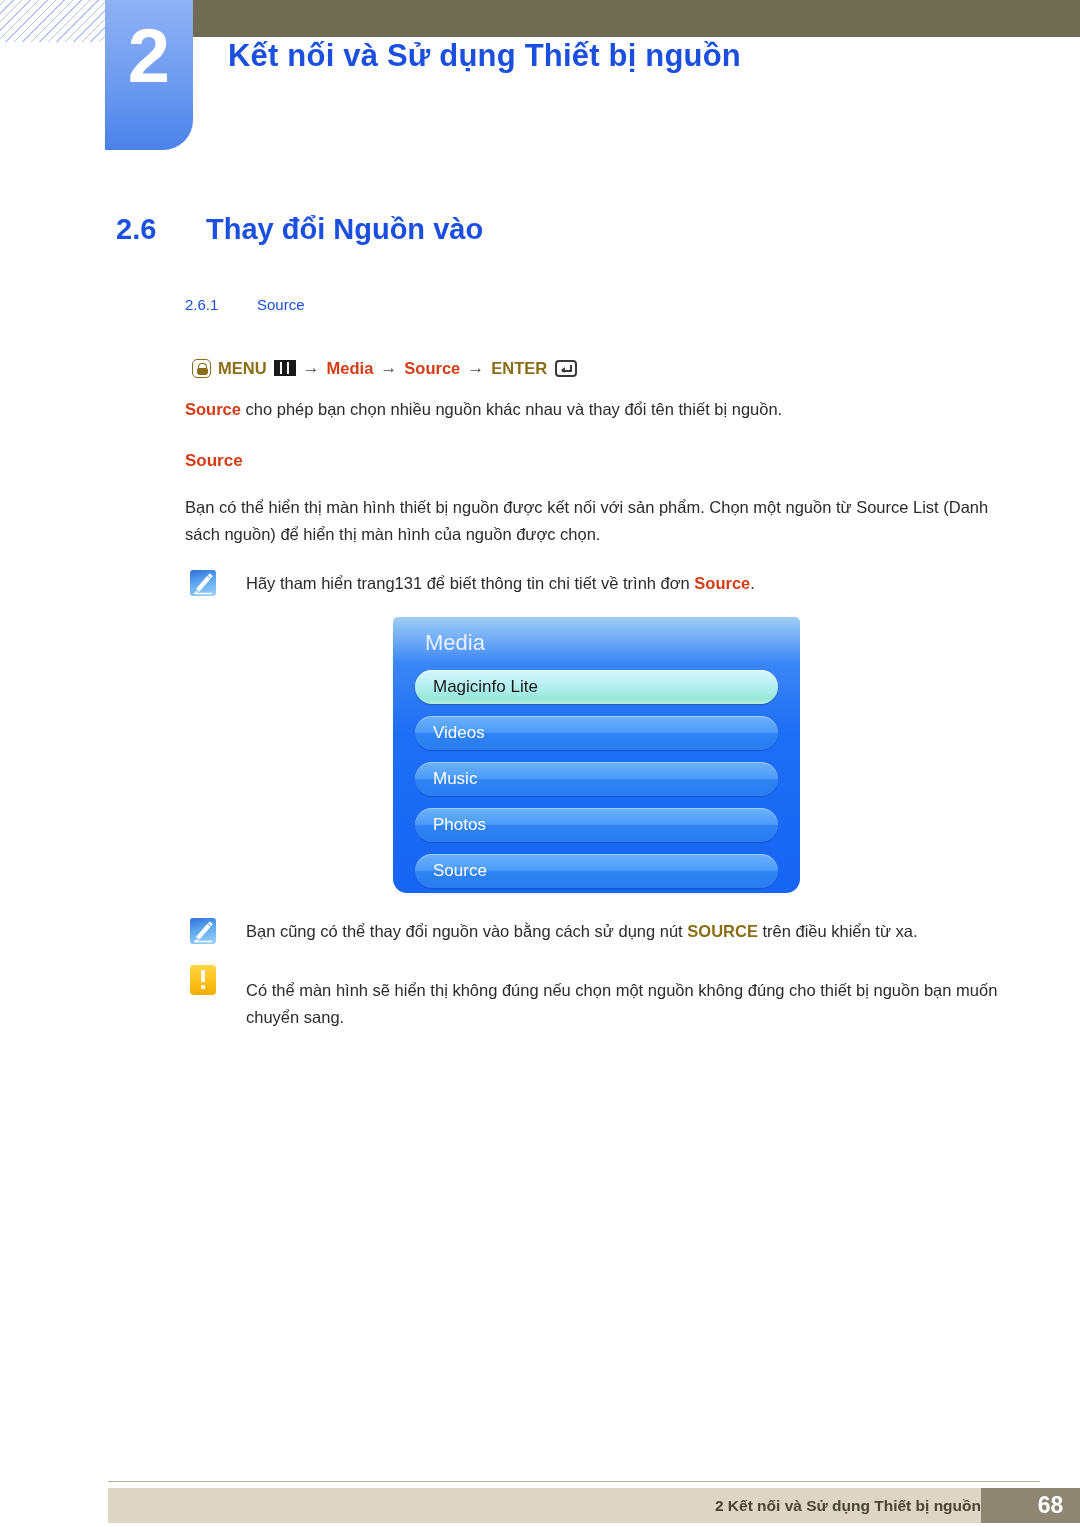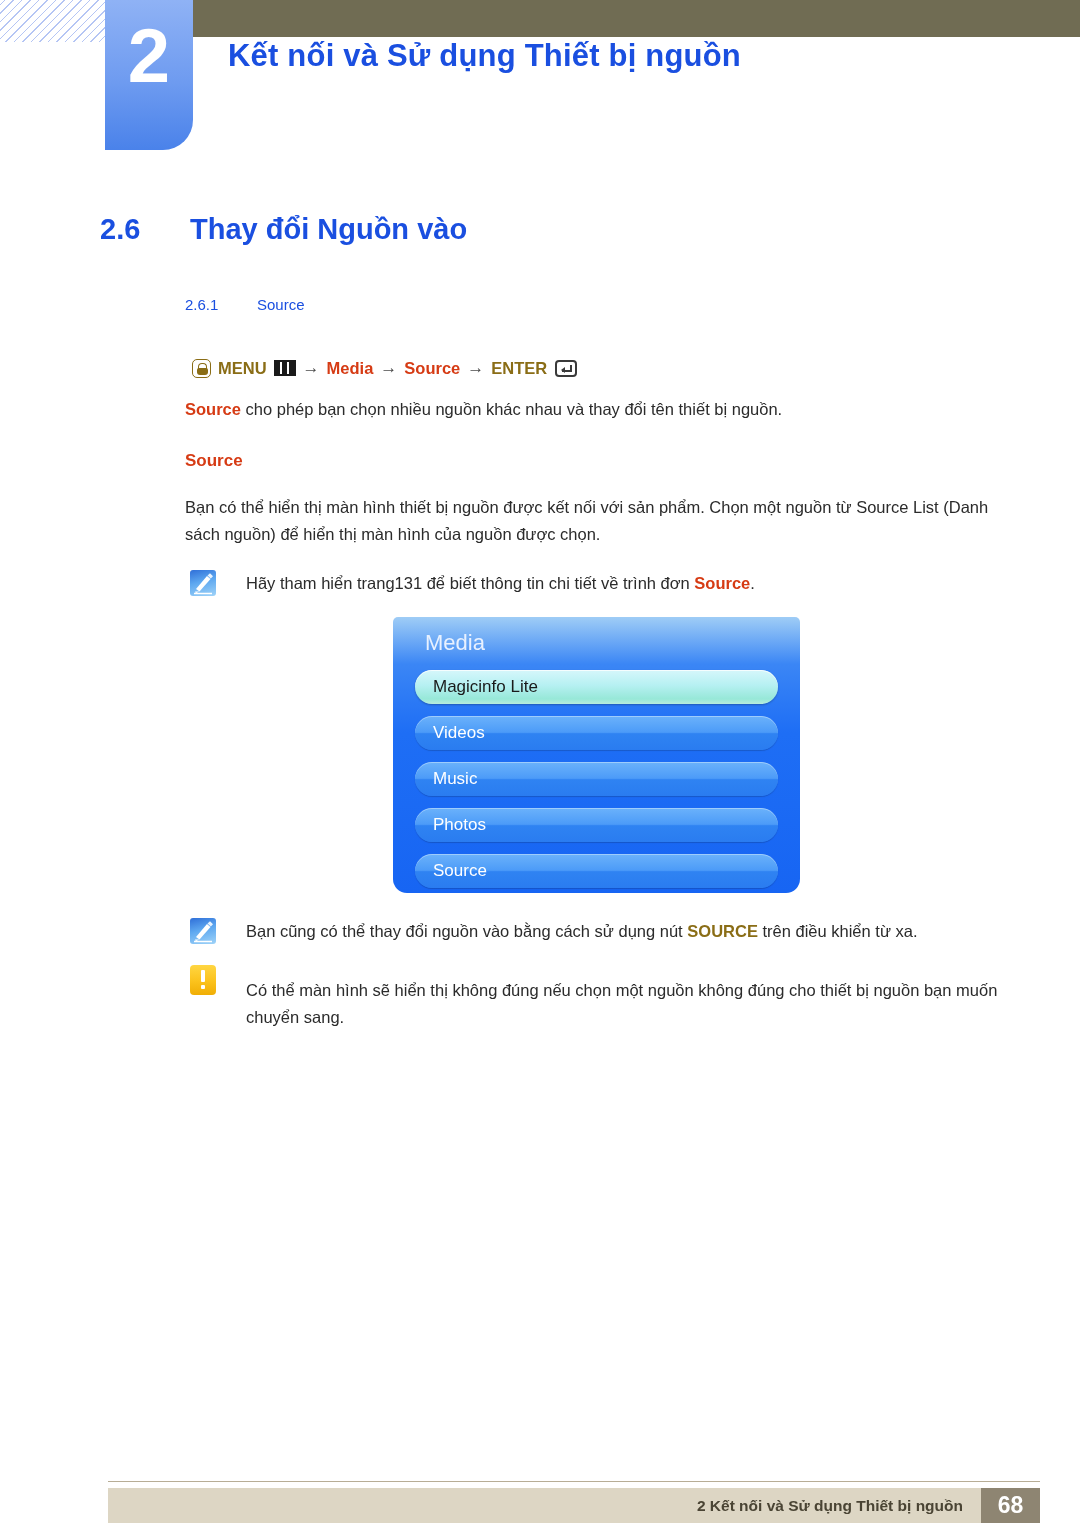--- a/index.html
+++ b/index.html
@@ -63,21 +63,21 @@
     font-size: 31px;
     font-weight: bold;
     color: #1a4fe0;
     letter-spacing: 0.2px;
     white-space: nowrap;
   }
 
   
   .h2 {
     position: absolute;
-    left: 100px;
+    left: 116px;
     top: 213px;
     font-size: 29px;
     font-weight: bold;
     color: #1a4fe0;
     white-space: nowrap;
   }
   .h2 .num { display: inline-block; width: 90px; }
 
   .h3 {
     position: absolute;
@@ -314,39 +314,39 @@
     width: 873px;
     height: 35px;
     background: #ddd6c4;
   }
   .footer-text {
     position: absolute;
     right: 0;
     top: 0;
     height: 35px;
     line-height: 35px;
-    padding-right: 18px;
     font-size: 15.5px;
     font-weight: bold;
     color: #4a4434;
     white-space: nowrap;
   }
   .footer-page {
     position: absolute;
     left: 981px;
     top: 1488px;
     width: 59px;
     height: 35px;
     background: #8e8572;
     color: #ffffff;
     font-size: 23px;
     font-weight: bold;
     display: flex;
     align-items: center;
     justify-content: center;
+    padding-left: 40px;
   }
 </style>
 </head>
 <body>
 
 <div class="hatch"></div>
 
 <div class="chapter-badge">
   <span>2</span>
 </div>

